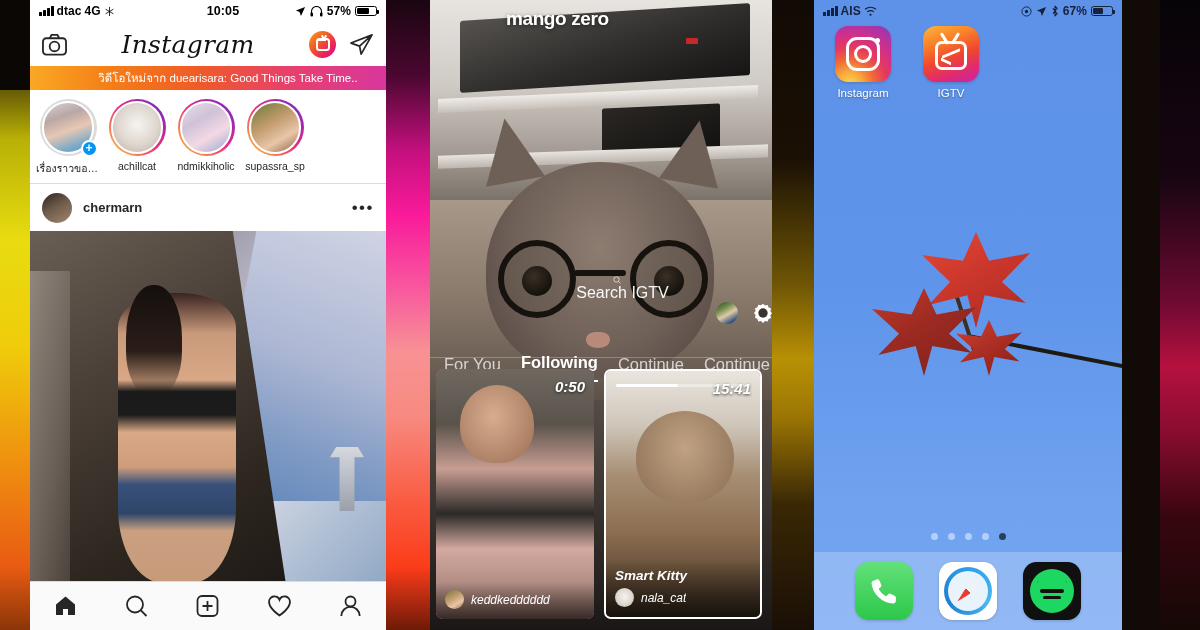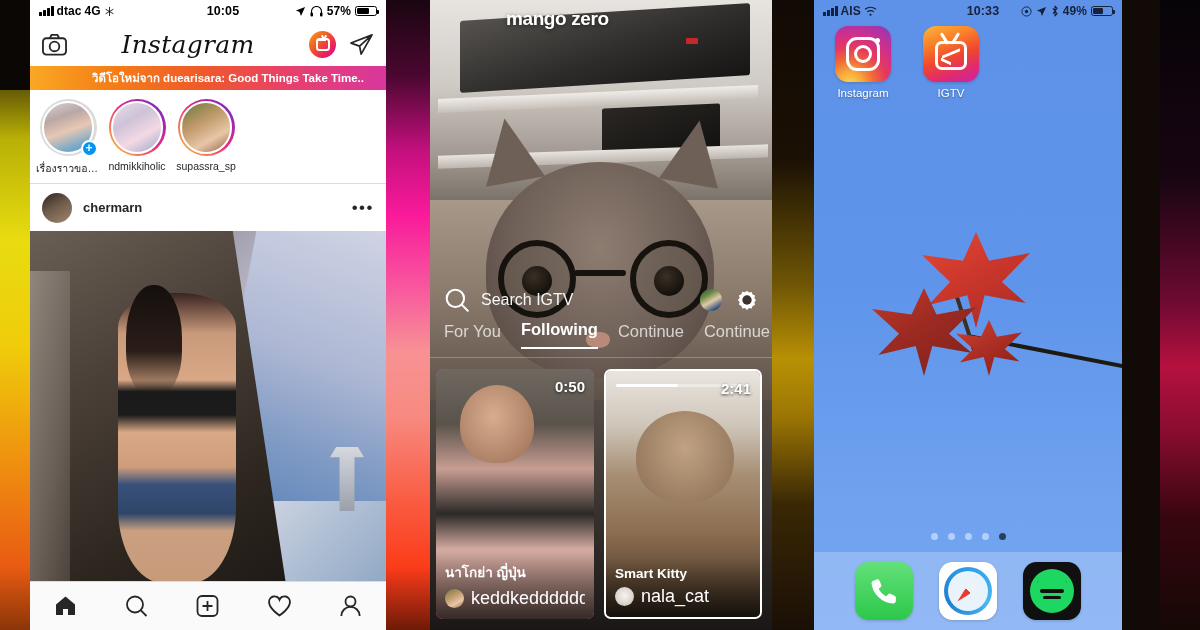--- a/index.html
+++ b/index.html
@@ -67,21 +67,21 @@
   }
   .igtv-badge .tv{width:14px;height:13px;border:2px solid #fff;border-radius:3.5px;position:relative;}
   .igtv-badge .tv::before{content:"";position:absolute;left:4.5px;top:-5px;width:2px;height:5px;background:#fff;transform:rotate(-30deg);}
   .igtv-badge .tv::after{content:"";position:absolute;left:6.5px;top:-5px;width:2px;height:5px;background:#fff;transform:rotate(30deg);}
   .igtv-badge .bolt{position:absolute;width:8px;height:1.8px;background:#fff;}
 
   
   .ig-banner {
     height:24px; display:flex; align-items:center; justify-content:center;
     background:linear-gradient(to right,#f9a825 0%,#f57f17 22%,#ef5a28 48%,#e8406b 72%,#d8379e 100%);
-    color:#fff; font-size:11.5px; font-weight:bold; overflow:hidden; white-space:nowrap;padding-left:40px;
+    color:#fff; font-size:11.5px; font-weight:normal; overflow:hidden; white-space:nowrap;padding-left:40px;
   }
 
   
   .stories { display:flex; padding:9px 7px 6px 7px; gap:7px; background:#fff; border-bottom:1px solid #dbdbdb;}
   .story { width:62px; display:flex; flex-direction:column; align-items:center; }
   .story-ring {
     width:57px;height:57px;border-radius:50%;padding:2.2px;position:relative;
     background:linear-gradient(45deg,#f9ce34 0%,#ee2a7b 50%,#6228d7 100%);
   }
   .story-ring.plain { background:#dbdbdb; }
@@ -146,42 +146,42 @@
   .cat-ear{position:absolute;width:0;height:0;border-left:30px solid transparent;border-right:30px solid transparent;border-bottom:64px solid #6e6057;}
   .cat-ear.l{left:10px;top:0;transform:rotate(-10deg);}
   .cat-ear.r{right:8px;top:2px;transform:rotate(10deg);}
   .cat-head{position:absolute;left:16px;top:44px;width:228px;height:216px;background:radial-gradient(ellipse at 50% 40%,#8d7d71 0%,#6f6058 55%,#4d423c 100%);border-radius:50% 50% 45% 45%;}
   .cat-glass{position:absolute;top:122px;width:78px;height:78px;border:6px solid #16130f;border-radius:50%;background:rgba(90,80,70,.35);}
   .cat-glass.l{left:28px;} .cat-glass.r{right:24px;}
   .cat-bridge{position:absolute;left:104px;top:152px;width:52px;height:6px;background:#16130f;border-radius:3px;}
   .cat-eye{position:absolute;width:30px;height:30px;border-radius:50%;background:radial-gradient(circle at 40% 35%,#3a3026 0%,#15110c 70%);top:20px;left:18px;}
   .cat-nose{position:absolute;left:116px;top:214px;width:24px;height:16px;background:#b98a79;border-radius:50% 50% 60% 60%;}
 
-  .igtv-searchrow { position:absolute; left:0; top:276px; width:100%; height:48px; display:flex; align-items:center; padding:0 14px; }
+  .igtv-searchrow { position:absolute; left:16px; top:276px; width:100%; height:48px; display:flex; align-items:center; padding:0 14px;flex-direction:column; }
   .igtv-search-text { color:rgba(255,255,255,.95); font-size:16px; margin-left:11px; }
   .igtv-hdr-right { margin-left:auto; display:flex; align-items:center; gap:14px; }
   .igtv-user-av { width:22px;height:22px;border-radius:50%; background:linear-gradient(150deg,#2e4f2a 0%,#6d8a4a 30%,#e0c9a6 55%,#2a4b7a 85%); }
 
   .igtv-tabs { position:absolute; left:0; top:320px; width:100%; display:flex; align-items:flex-end; gap:20px; padding:0 14px; }
   .igtv-tab { color:rgba(255,255,255,.72); font-size:16.5px; padding-bottom:8px; white-space:nowrap; }
-  .igtv-tab.active { color:#fff; font-weight:bold; border-bottom:2.5px solid #fff; }
+  .igtv-tab.active { color:#fff; font-weight:bold; border-bottom:2.5px solid #fff;margin-top:33px; }
   .igtv-tabline { position:absolute; left:0; top:357px; width:100%; height:1px; background:rgba(255,255,255,.26); }
 
   .igtv-cards { position:absolute; left:0; top:369px; width:100%; height:250px; display:flex; gap:10px; padding-left:6px; }
-  .vcard { width:158px; flex:0 0 auto; border-radius:7px; overflow:hidden; position:relative; background:#d946ef; }
+  .vcard { width:158px; flex:0 0 auto; border-radius:7px; overflow:hidden; position:relative; background:#d946ef;font-style:italic; }
   .vcard.selected { border:2.5px solid #fff; }
   .vcard .dur { position:absolute; right:9px; top:9px; color:#fff; font-size:15px; font-weight:bold; text-shadow:0 1px 3px rgba(0,0,0,.7); z-index:3;}
   .vcard .prog { position:absolute; left:10px; right:10px; top:13px; height:3px; background:rgba(255,255,255,.4); border-radius:2px; z-index:2;}
   .vcard .prog i { display:block; height:100%; width:46%; background:#fff; border-radius:2px; }
   .vcard .meta { position:absolute; left:0; right:0; bottom:0; padding:8px 9px 10px; z-index:3;
     background:linear-gradient(to top,rgba(0,0,0,.62),rgba(0,0,0,0)); }
   .vcard .vtitle { color:#fff; font-size:13.5px; font-weight:bold; margin-bottom:5px; white-space:nowrap; overflow:hidden;}
   .vcard .vuser { display:flex; align-items:center; gap:7px; }
   .vcard .vav { width:19px;height:19px;border-radius:50%;flex:0 0 auto; }
-  .vcard .vname { color:#fff; font-size:18px; white-space:nowrap; overflow:hidden;text-align:right;}
+  .vcard .vname { color:#fff; font-size:12px; white-space:nowrap; overflow:hidden;text-align:right;}
   .thumb1 { position:absolute; inset:0; background:linear-gradient(to bottom,#6e6860 0%,#5a534b 22%,#c79d92 40%,#2b2927 58%,#d3a9a0 72%,#8f6f66 100%); }
   .thumb1::after{content:"";position:absolute;left:24px;top:16px;width:74px;height:78px;border-radius:50% 50% 45% 45%;background:radial-gradient(ellipse at 45% 40%,#d8ad8e,#9c6f55);}
   .thumb2 { position:absolute; inset:0; background:linear-gradient(to bottom,#e9e5de 0%,#cfc6ba 22%,#a78f74 42%,#8b6d50 66%,#3b2d20 100%); }
   .thumb2::after{content:"";position:absolute;left:30px;top:40px;width:98px;height:92px;border-radius:50% 50% 46% 46%;background:radial-gradient(ellipse at 50% 40%,#c0a183,#8a6e53);}
 
   
   .home-wall { position:absolute; inset:0; background:linear-gradient(to bottom,#5d92e8 0%,#5e94ea 45%,#6fa2ef 80%,#74a6f2 100%); }
   .leafbranch { position:absolute; left:58px; top:232px; width:250px; height:200px; }
   .branch { position:absolute; left:96px; top:118px; width:164px; height:4px; background:#1d1a14; transform:rotate(11deg); border-radius:2px;}
   .branch2 { position:absolute; left:92px; top:62px; width:4px; height:62px; background:#3a3024; transform:rotate(-18deg); border-radius:2px;}
@@ -314,20 +314,26 @@
   <div class="stories">
     <div class="story">
       <div class="story-ring plain">
           <div class="inner av1"></div>
         <div class="plus-badge">+</div>
         </div>
       <div class="story-name">เรื่องราวของคุณ</div>
     </div>
     <div class="story">
       <div class="story-ring">
+          <div class="inner av2"></div>
+        </div>
+      <div class="story-name">achillcat</div>
+    </div>
+    <div class="story">
+      <div class="story-ring">
           <div class="inner av4"></div>
         </div>
       <div class="story-name">ndmikkiholic</div>
     </div>
     <div class="story">
       <div class="story-ring">
           <div class="inner av3"></div>
         </div>
       <div class="story-name">supassra_sp</div>
     </div>
@@ -432,34 +438,33 @@
     <div class="igtv-tab">Continue</div>
     <div class="igtv-tab">Continue Watch</div>
   </div>
   <div class="igtv-tabline"></div>
 
   <div class="igtv-cards">
     <div class="vcard">
       <div class="thumb1"></div>
       <div class="dur">0:50</div>
       <div class="meta">
-        <div class="vtitle">นาโกย่า ญี่ปุ่น</div>
         <div class="vuser">
           <div class="vav av3"></div>
           <div class="vname">keddkedddddd</div>
         </div>
       </div>
     </div>
 
     <div class="vcard selected">
       <div class="thumb2"></div>
       <div class="prog">
           <i></i>
         </div>
-      <div class="dur">2:41</div>
+      <div class="dur">15:41</div>
       <div class="meta">
         <div class="vtitle">Smart Kitty</div>
         <div class="vuser">
           <div class="vav av2"></div>
           <div class="vname">nala_cat</div>
         </div>
       </div>
     </div>
 
   </div>
@@ -486,33 +491,32 @@
         </span>
       <span>AIS</span>
       <svg class="svg-ic" width="13" height="11" viewBox="0 0 24 20">
         <g fill="none" stroke="currentColor" stroke-width="2.2">
           <path d="M2 6a16 16 0 0120 0"></path>
             <path d="M6 10.5a10 10 0 0112 0"></path>
         </g>
           <circle cx="12" cy="16" r="2" fill="currentColor"></circle>
       </svg>
     </div>
-    <div class="sb-time" style="color:#16213a;">10:33</div>
     <div class="sb-right">
       <svg class="svg-ic" width="11" height="11" viewBox="0 0 24 24">
         <circle cx="12" cy="12" r="10" stroke="currentColor" stroke-width="2" fill="none"></circle>
         <circle cx="12" cy="12" r="3.6" fill="currentColor"></circle>
       </svg>
       <svg class="svg-ic" width="11" height="11" viewBox="0 0 24 24">
           <path d="M22 2L2 10l8 3 3 9z" fill="currentColor"></path>
         </svg>
       <svg class="svg-ic" width="8" height="12" viewBox="0 0 14 22">
         <path d="M3 6l8 10-4 4V2l4 4-8 10" stroke="currentColor" stroke-width="2" fill="none" stroke-linejoin="round"></path>
       </svg>
-      <span>49%</span>
+      <span>67%</span>
       <span class="batt">
           <i style="width:49%"></i>
         </span>
     </div>
   </div>
 
   <div class="app-grid">
     <div class="app">
       <div class="app-icon ic-instagram">
         <div class="cam"></div>

